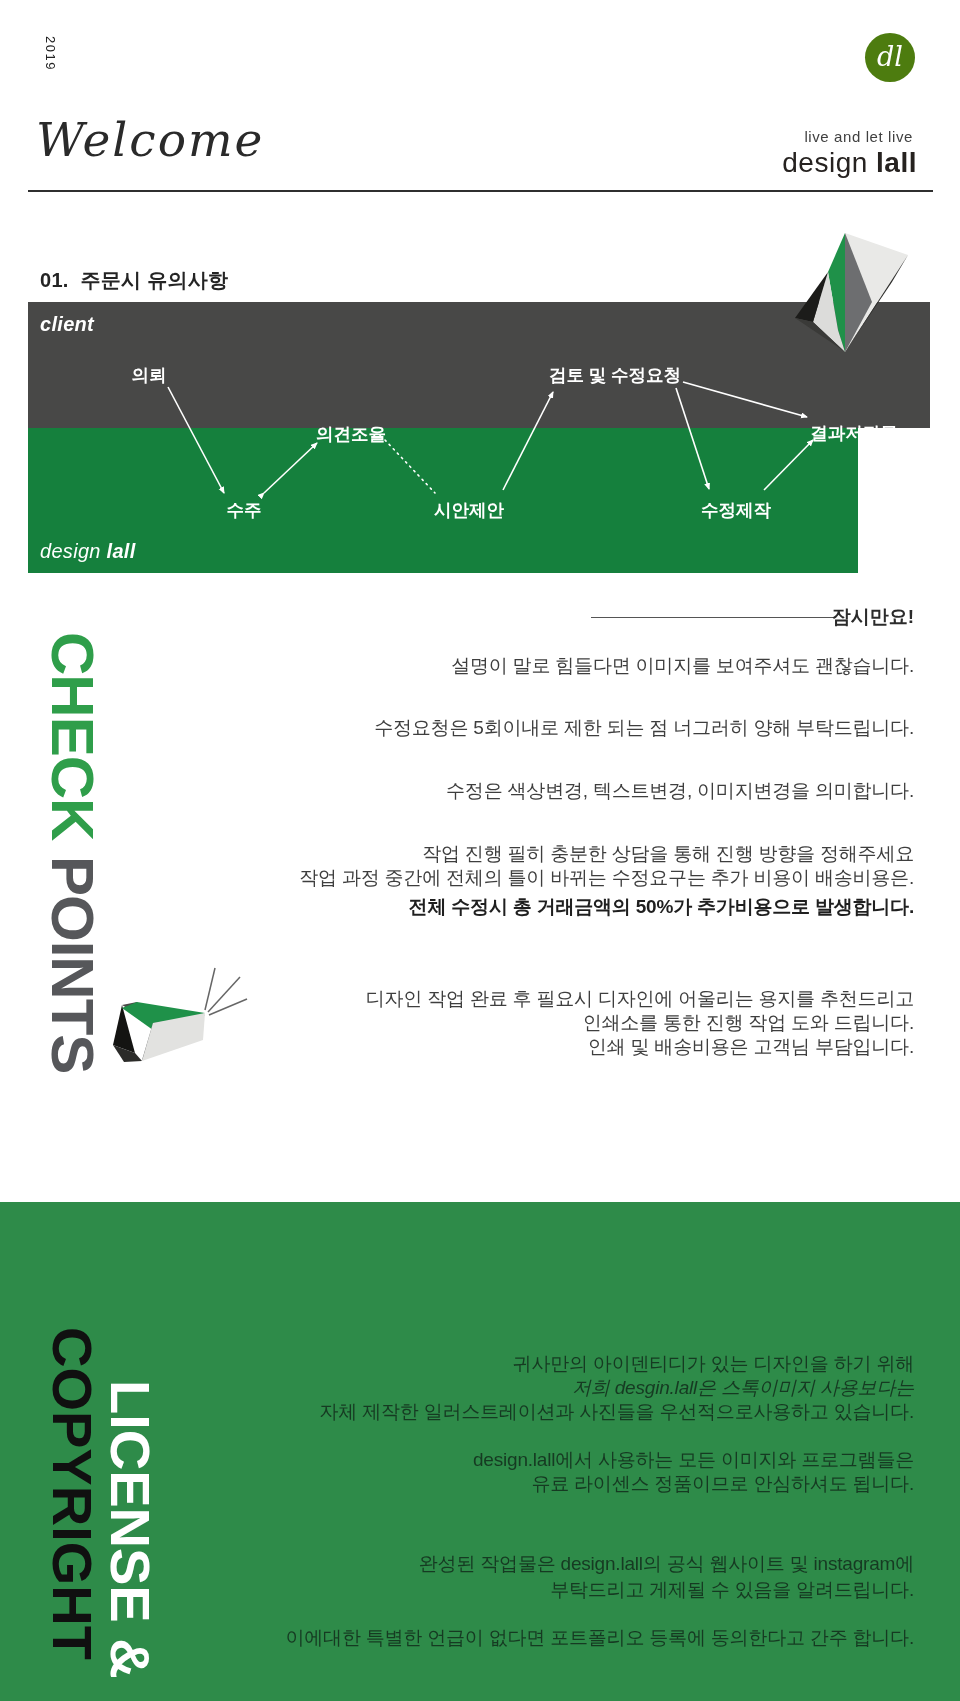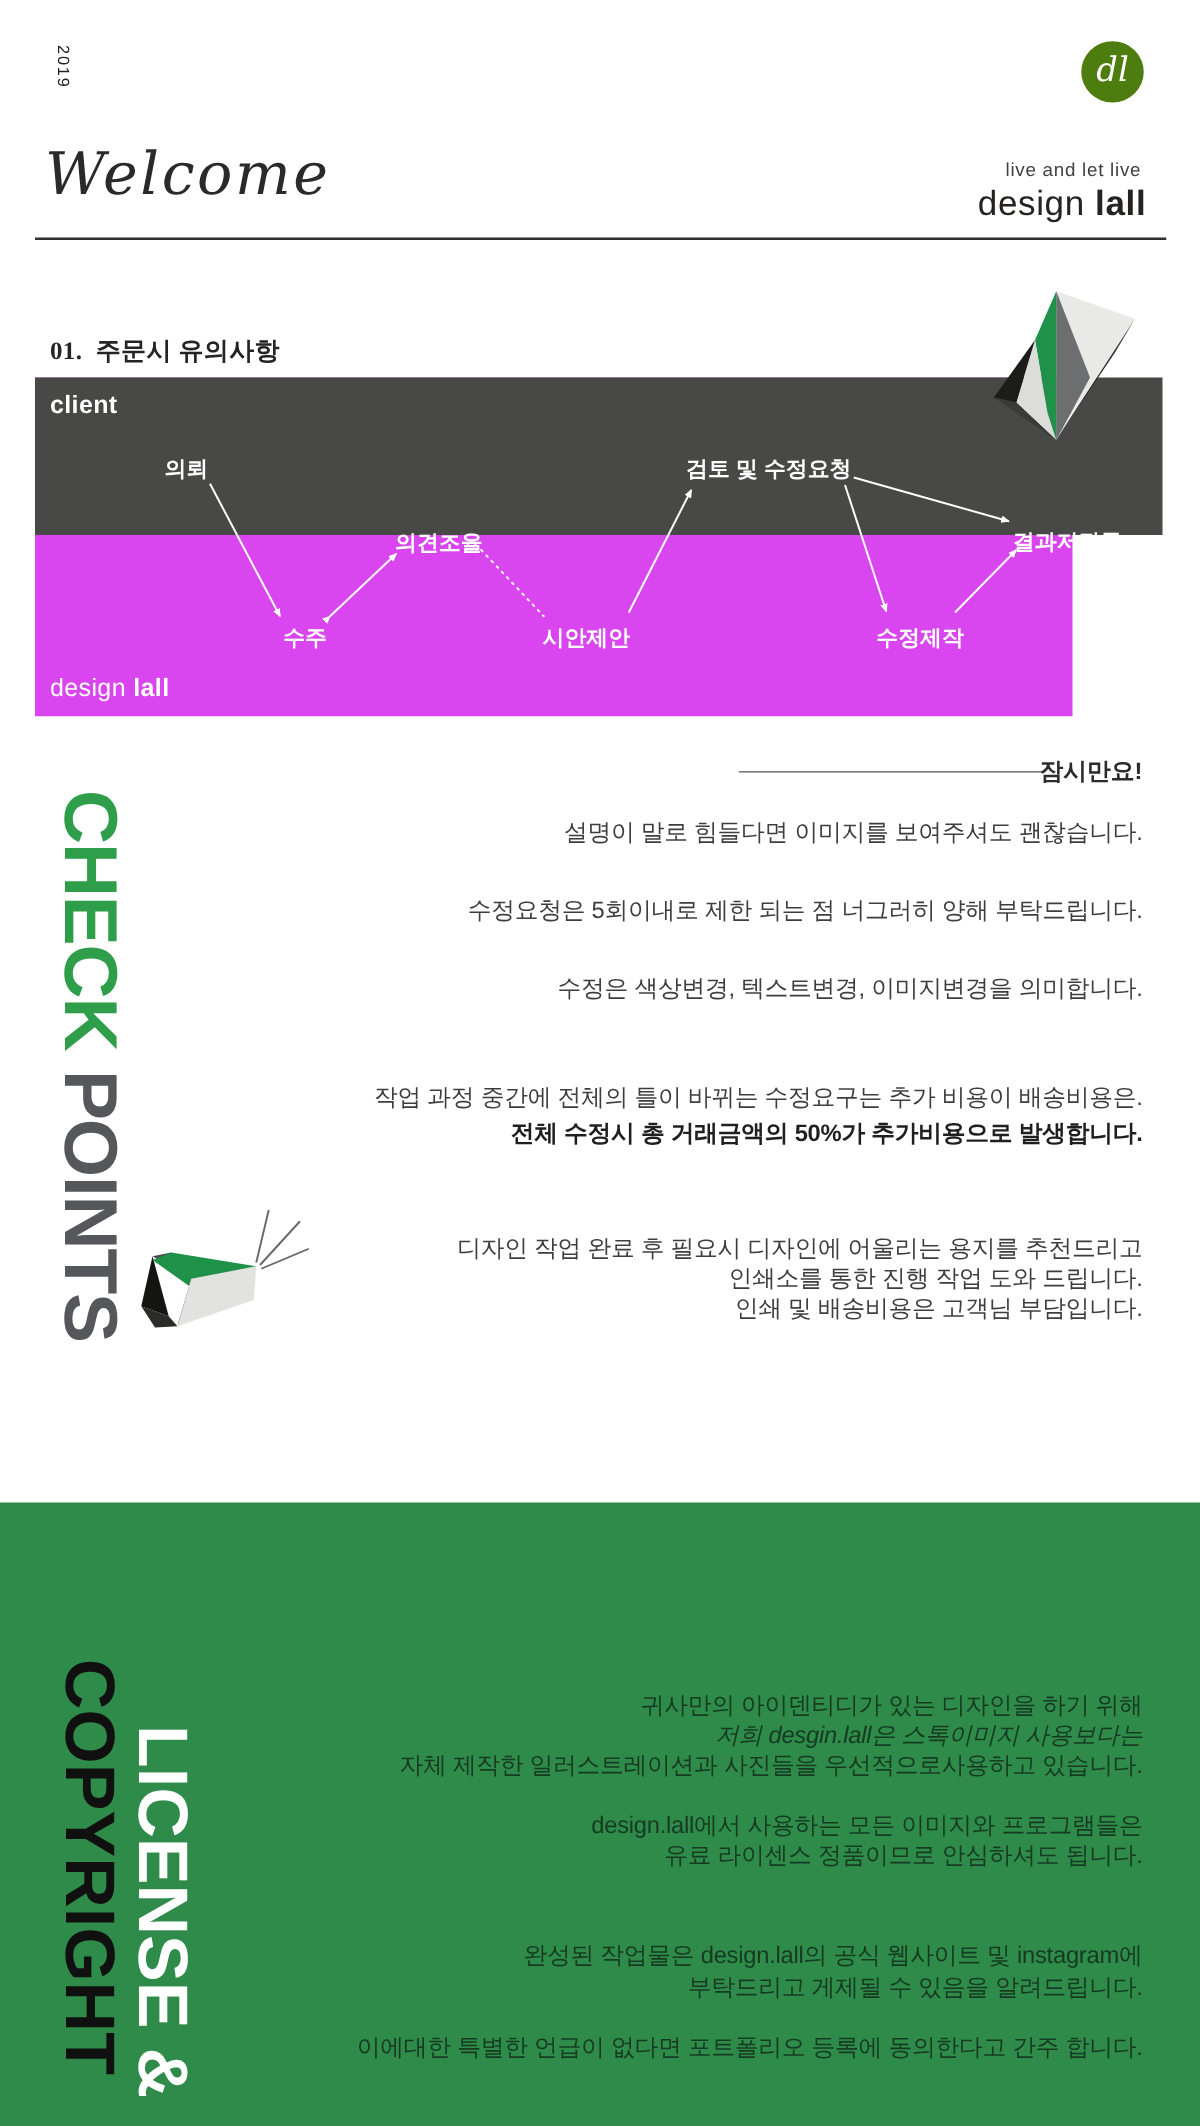--- a/index.html
+++ b/index.html
@@ -39,27 +39,28 @@
     font-size:28px; color:#262220; letter-spacing:0.5px;
   }
   .brandline .bold{font-weight:700;}
   .hr-top{
     position:absolute; left:28px; top:190px; width:905px; height:2px; background:#2f2f2f;
   }
 
   
   .sec-heading{
     position:absolute; left:40px; top:267px;
-    font-size:20px; font-weight:700; color:#242424; letter-spacing:0.3px;font-family:Liberation Serif, serif;
+    font-size:20px; font-weight:700; color:#242424; letter-spacing:0.3px;
   }
 
   
   .diagram{
     position:absolute; left:28px; top:302px; width:830px; height:271px;
-    background:#d946ef;
+    background:#15803d;
+    font-style:italic;
   }
   .diagram .tophalf{
     position:absolute; left:0; top:0; width:902px; height:126px; background:#484847;
   }
   .diagram-label{
     position:absolute; color:#fff; font-size:20px; font-weight:700; letter-spacing:0.3px;
   }
   .studio-label{font-weight:400;}
   .studio-label .bold{font-weight:700;}
   .node{
@@ -169,20 +170,21 @@
   </svg>
 
   <div class="vlabel-check"><span class="green">CHECK</span><span class="gray"> POINTS</span></div>
 
   <div class="callout-line"></div>
   <div class="callout">잠시만요!</div>
 
   <div class="kline" style="top:653px;">설명이 말로 힘들다면 이미지를 보여주셔도 괜찮습니다.</div>
   <div class="kline" style="top:715px;">수정요청은 5회이내로 제한 되는 점 너그러히 양해 부탁드립니다.</div>
   <div class="kline" style="top:778px;">수정은 색상변경, 텍스트변경, 이미지변경을 의미합니다.</div>
+  <div class="kline" style="top:841px;">작업 진행 필히 충분한 상담을 통해 진행 방향을 정해주세요</div>
   <div class="kline" style="top:865px;">작업 과정 중간에 전체의 틀이 바뀌는 수정요구는 추가 비용이 배송비용은.</div>
   <div class="kline em" style="top:894px;">전체 수정시 총 거래금액의 50%가 추가비용으로 발생합니다.</div>
   <div class="kline" style="top:986px;">디자인 작업 완료 후 필요시 디자인에 어울리는 용지를 추천드리고</div>
   <div class="kline" style="top:1010px;">인쇄소를 통한 진행 작업 도와 드립니다.</div>
   <div class="kline" style="top:1034px;">인쇄 및 배송비용은 고객님 부담입니다.</div>
 
   <svg class="mega" width="160" height="125" viewBox="0 0 160 125">
     <line x1="105" y1="60" x2="115" y2="18" stroke="#666" stroke-width="1.5"></line>
     <line x1="108" y1="62" x2="140" y2="27" stroke="#666" stroke-width="1.5"></line>
     <line x1="109" y1="65" x2="147" y2="49" stroke="#666" stroke-width="1.5"></line>

